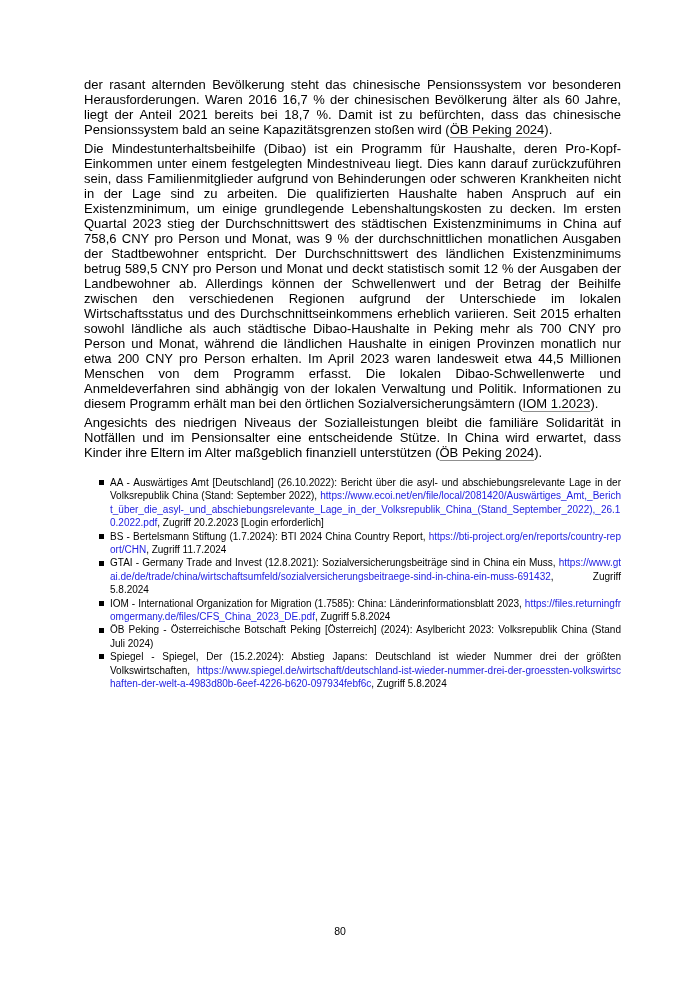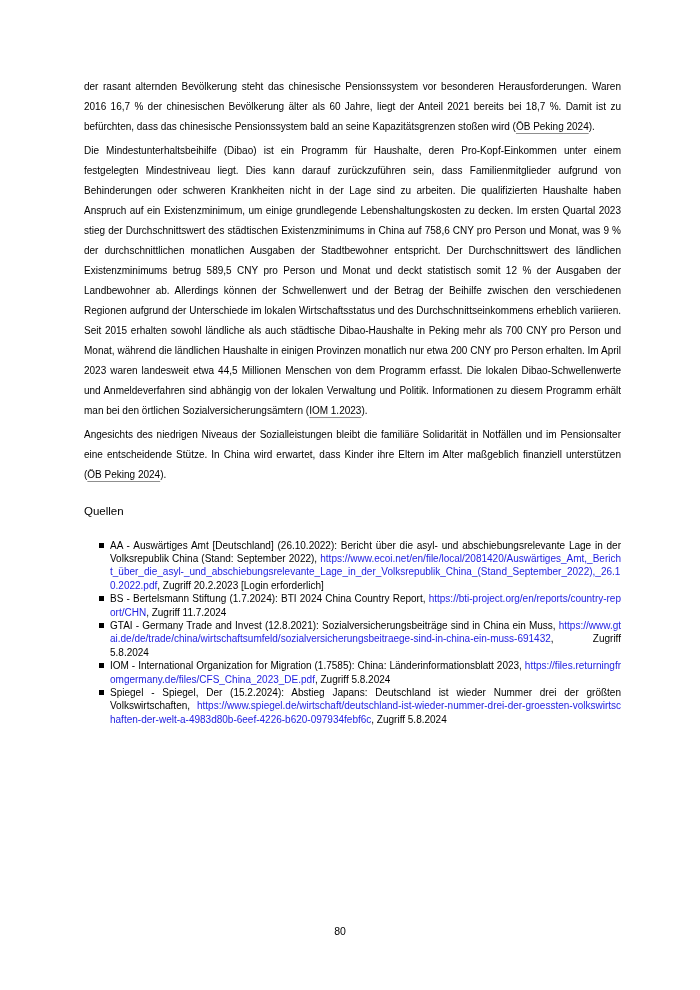--- a/index.html
+++ b/index.html
@@ -16,22 +16,22 @@
     background: var(--bg, #ffffff);
     overflow: hidden;
   }
   .content {
     position: absolute;
     left: 84px; top: 77px;
     width: 537px;
   }
   .body-para {
     margin: 0 0 4px 0;
-    font-size: 10px;
-    line-height: 20px;
+    font-size: 13px;
+    line-height: 15px;
     text-align: justify;
   }
   .citation-link {
     color: #000000;
     text-decoration: underline;
     text-decoration-color: var(--citation-underline, #8f8f8f);
     text-decoration-thickness: 1.3px;
     text-underline-offset: 3px;
     cursor: pointer;
   }
@@ -77,23 +77,23 @@
 </head>
 <body>
 
 <div class="page">
   <div class="content">
     <div id="paragraphs">
         <p class="body-para"><span>der rasant alternden Bevölkerung steht das chinesische Pensionssystem vor besonderen Herausforderungen. Waren 2016 16,7 % der chinesischen Bevölkerung älter als 60 Jahre, liegt der Anteil 2021 bereits bei 18,7 %. Damit ist zu befürchten, dass das chinesische Pensionssystem bald an seine Kapazitätsgrenzen stoßen wird (</span><a class="citation-link">ÖB Peking 2024</a><span>).</span></p>
         <p class="body-para"><span>Die Mindestunterhaltsbeihilfe (Dibao) ist ein Programm für Haushalte, deren Pro-Kopf-Einkommen unter einem festgelegten Mindestniveau liegt. Dies kann darauf zurückzuführen sein, dass Familienmitglieder aufgrund von Behinderungen oder schweren Krankheiten nicht in der Lage sind zu arbeiten. Die qualifizierten Haushalte haben Anspruch auf ein Existenzminimum, um einige grundlegende Lebenshaltungskosten zu decken. Im ersten Quartal 2023 stieg der Durchschnittswert des städtischen Existenzminimums in China auf 758,6 CNY pro Person und Monat, was 9 % der durchschnittlichen monatlichen Ausgaben der Stadtbewohner entspricht. Der Durchschnittswert des ländlichen Existenzminimums betrug 589,5 CNY pro Person und Monat und deckt statistisch somit 12 % der Ausgaben der Landbewohner ab. Allerdings können der Schwellenwert und der Betrag der Beihilfe zwischen den verschiedenen Regionen aufgrund der Unterschiede im lokalen Wirtschaftsstatus und des Durchschnittseinkommens erheblich variieren. Seit 2015 erhalten sowohl ländliche als auch städtische Dibao-Haushalte in Peking mehr als 700 CNY pro Person und Monat, während die ländlichen Haushalte in einigen Provinzen monatlich nur etwa 200 CNY pro Person erhalten. Im April 2023 waren landesweit etwa 44,5 Millionen Menschen von dem Programm erfasst. Die lokalen Dibao-Schwellenwerte und Anmeldeverfahren sind abhängig von der lokalen Verwaltung und Politik. Informationen zu diesem Programm erhält man bei den örtlichen Sozialversicherungsämtern (</span><a class="citation-link">IOM 1.2023</a><span>).</span></p>
         <p class="body-para"><span>Angesichts des niedrigen Niveaus der Sozialleistungen bleibt die familiäre Solidarität in Notfällen und im Pensionsalter eine entscheidende Stütze. In China wird erwartet, dass Kinder ihre Eltern im Alter maßgeblich finanziell unterstützen (</span><a class="citation-link">ÖB Peking 2024</a><span>).</span></p>
       </div>
-    <h2 class="sources-heading">Quellen</h2>
     <ul id="sources-list" class="sources-list">
         <li class="source-item"><span class="bullet-square"></span><span>AA - Auswärtiges Amt [Deutschland] (26.10.2022): Bericht über die asyl- und abschiebungsrelevante Lage in der Volksrepublik China (Stand: September 2022), </span><a class="ref-link">https://www.ecoi.net/en/file/local/2081420/Auswärtiges_Amt,_Bericht_über_die_asyl-_und_abschiebungsrelevante_Lage_in_der_Volksrepublik_China_(Stand_September_2022),_26.10.2022.pdf</a><span>, Zugriff 20.2.2023 [Login erforderlich]</span></li>
         <li class="source-item"><span class="bullet-square"></span><span>BS - Bertelsmann Stiftung (1.7.2024): BTI 2024 China Country Report, </span><a class="ref-link">https://bti-project.org/en/reports/country-report/CHN</a><span>, Zugriff 11.7.2024</span></li>
         <li class="source-item"><span class="bullet-square"></span><span>GTAI - Germany Trade and Invest (12.8.2021): Sozialversicherungsbeiträge sind in China ein Muss, </span><a class="ref-link">https://www.gtai.de/de/trade/china/wirtschaftsumfeld/sozialversicherungsbeitraege-sind-in-china-ein-muss-691432</a><span>, Zugriff 5.8.2024</span></li>
         <li class="source-item"><span class="bullet-square"></span><span>IOM - International Organization for Migration (1.7585): China: Länderinformationsblatt 2023, </span><a class="ref-link">https://files.returningfromgermany.de/files/CFS_China_2023_DE.pdf</a><span>, Zugriff 5.8.2024</span></li>
+        <li class="source-item"><span class="bullet-square"></span><span>ÖB Peking - Österreichische Botschaft Peking [Österreich] (2024): Asylbericht 2023: Volksrepublik China (Stand Juli 2024)</span></li>
         <li class="source-item"><span class="bullet-square"></span><span>Spiegel - Spiegel, Der (15.2.2024): Abstieg Japans: Deutschland ist wieder Nummer drei der größten Volkswirtschaften, </span><a class="ref-link">https://www.spiegel.de/wirtschaft/deutschland-ist-wieder-nummer-drei-der-groessten-volkswirtschaften-der-welt-a-4983d80b-6eef-4226-b620-097934febf6c</a><span>, Zugriff 5.8.2024</span></li>
       </ul>
   </div>
   <div class="page-number">80</div>
 </div>
 
 </body></html>

